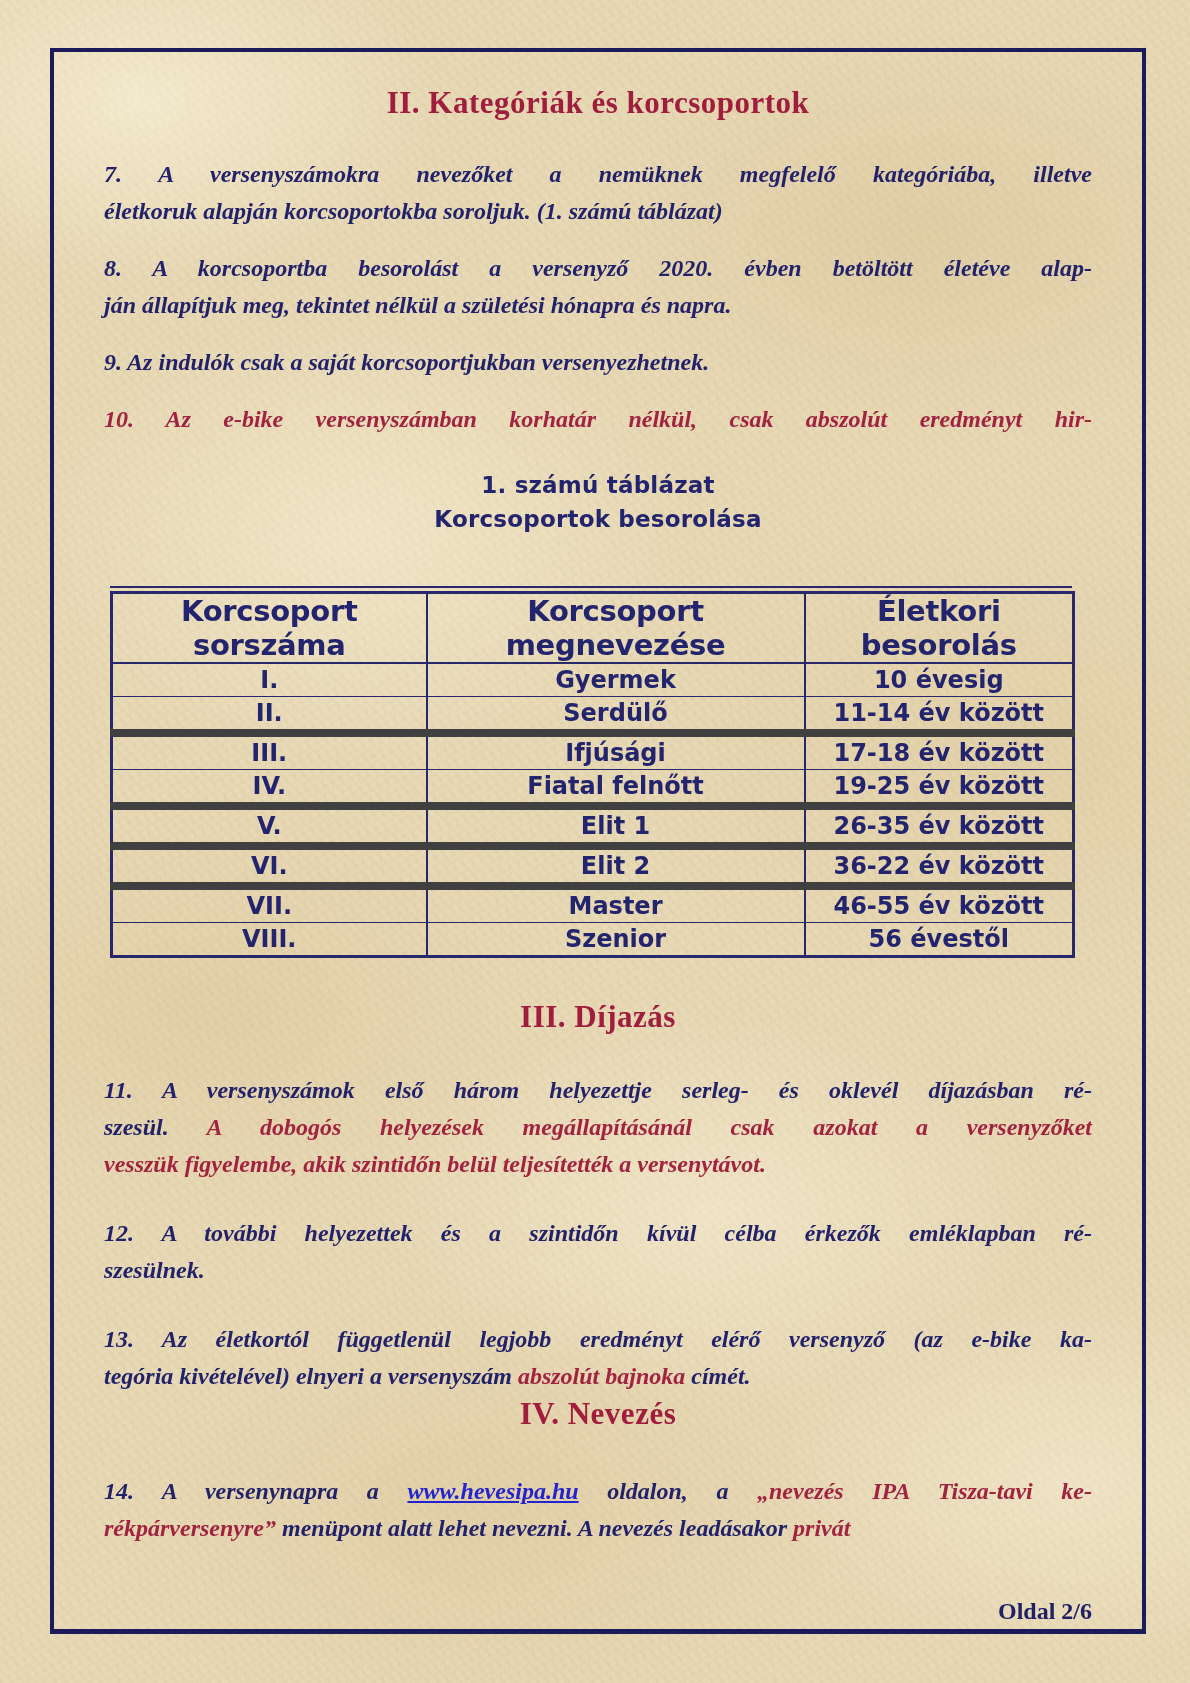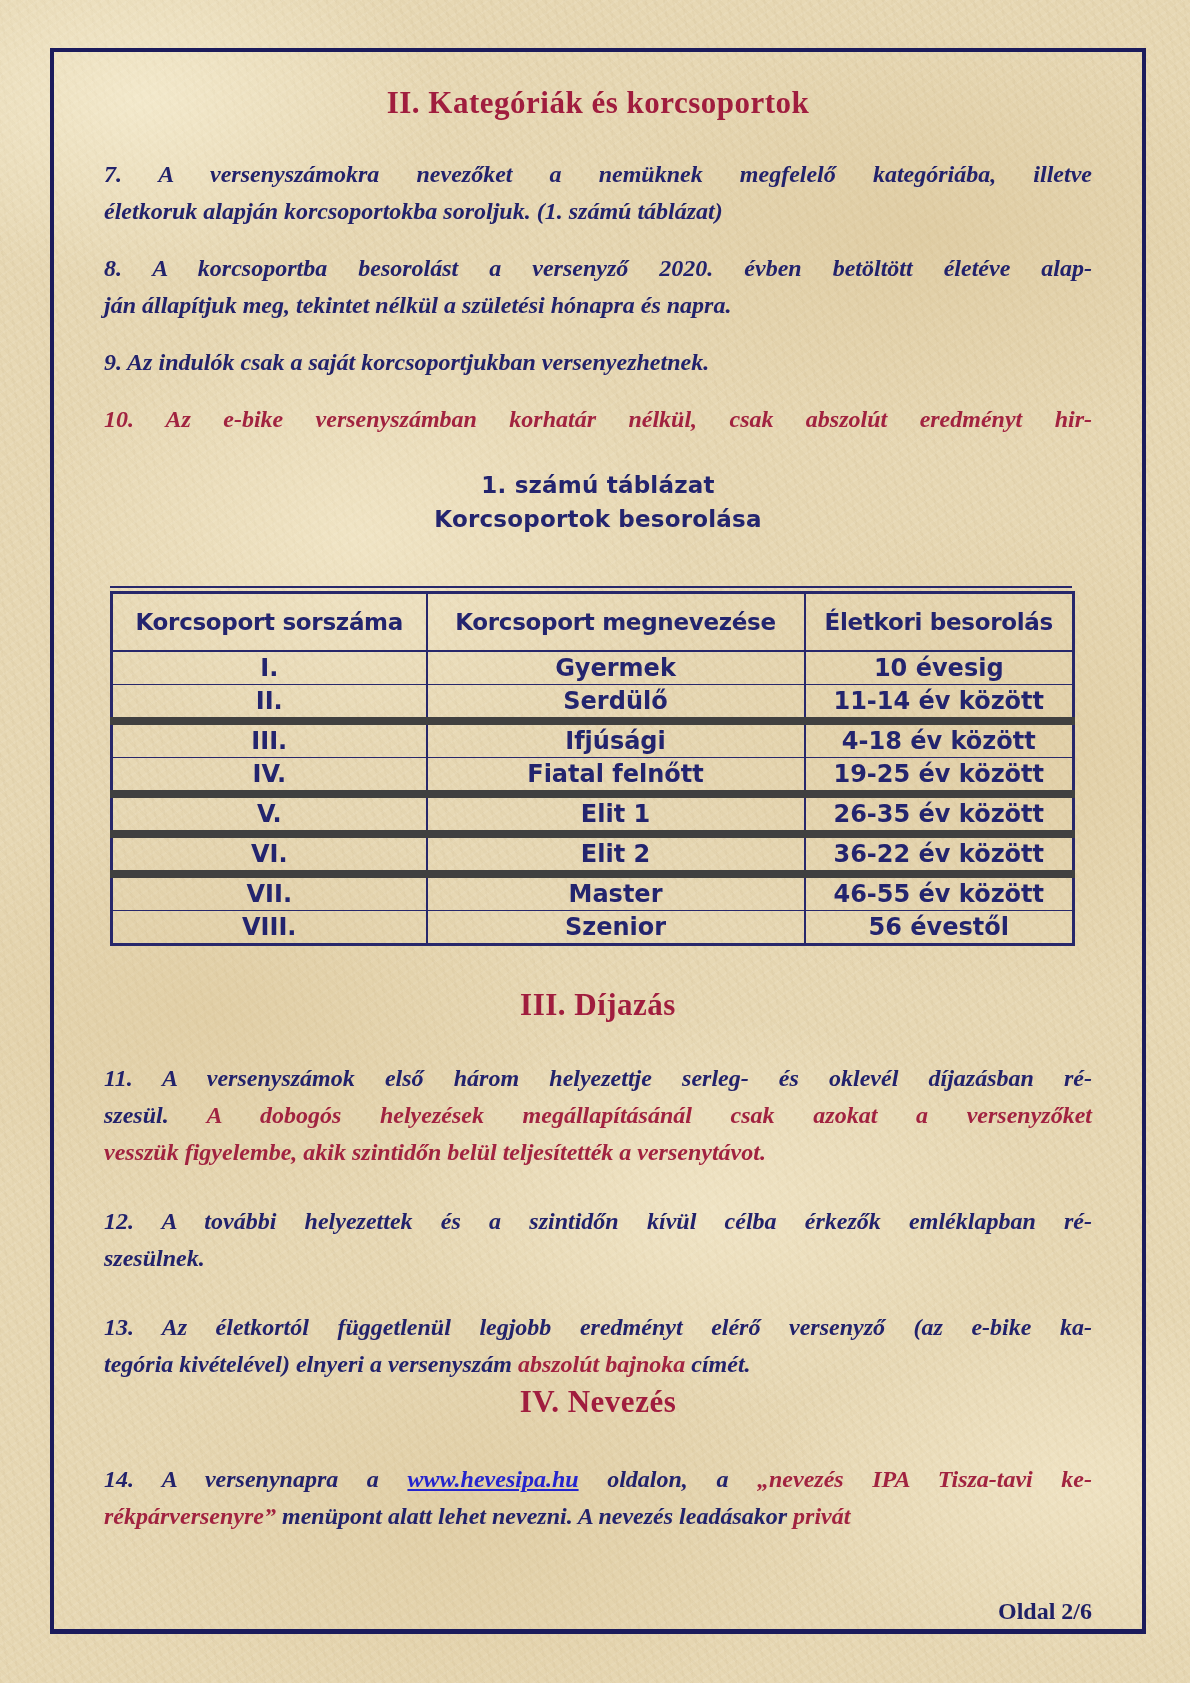--- a/index.html
+++ b/index.html
@@ -57,21 +57,21 @@
   table.age{
     border-collapse:collapse;width:962px;table-layout:fixed;
     border:3px solid #27276b;
     font-family:"DejaVu Sans", sans-serif;
     color:#23246e;
   }
   table.age col.c1{width:315px;}
   table.age col.c2{width:378px;}
   table.age col.c3{width:269px;}
   table.age th{
-    height:56px;font-size:23px;font-weight:bold;letter-spacing:-.3px;
+    height:56px;font-size:29px;font-weight:bold;letter-spacing:-.3px;
     border-bottom:2px solid #27276b;text-align:center;vertical-align:middle;padding:0 2px;
   }
   table.age td{
     height:32px;font-size:24px;font-weight:bold;
     text-align:center;vertical-align:middle;padding:0 2px;
   }
   table.age th + th, table.age td + td{border-left:2px solid #27276b;}
   tr.hb-thin  td{border-bottom:1px solid #27276b;}
   tr.hb-thick td{border-bottom:8px solid #404040;}
   .footer{
@@ -129,21 +129,21 @@
               <td>10 évesig</td>
             </tr>
             <tr class="hb-thick">
               <td>II.</td>
               <td>Serdülő</td>
               <td>11-14 év között</td>
             </tr>
             <tr class="hb-thin">
               <td>III.</td>
               <td>Ifjúsági</td>
-              <td>4-18 év között</td>
+              <td>17-18 év között</td>
             </tr>
             <tr class="hb-thick">
               <td>IV.</td>
               <td>Fiatal felnőtt</td>
               <td>19-25 év között</td>
             </tr>
             <tr class="hb-thick">
               <td>V.</td>
               <td>Elit 1</td>
               <td>26-35 év között</td>

